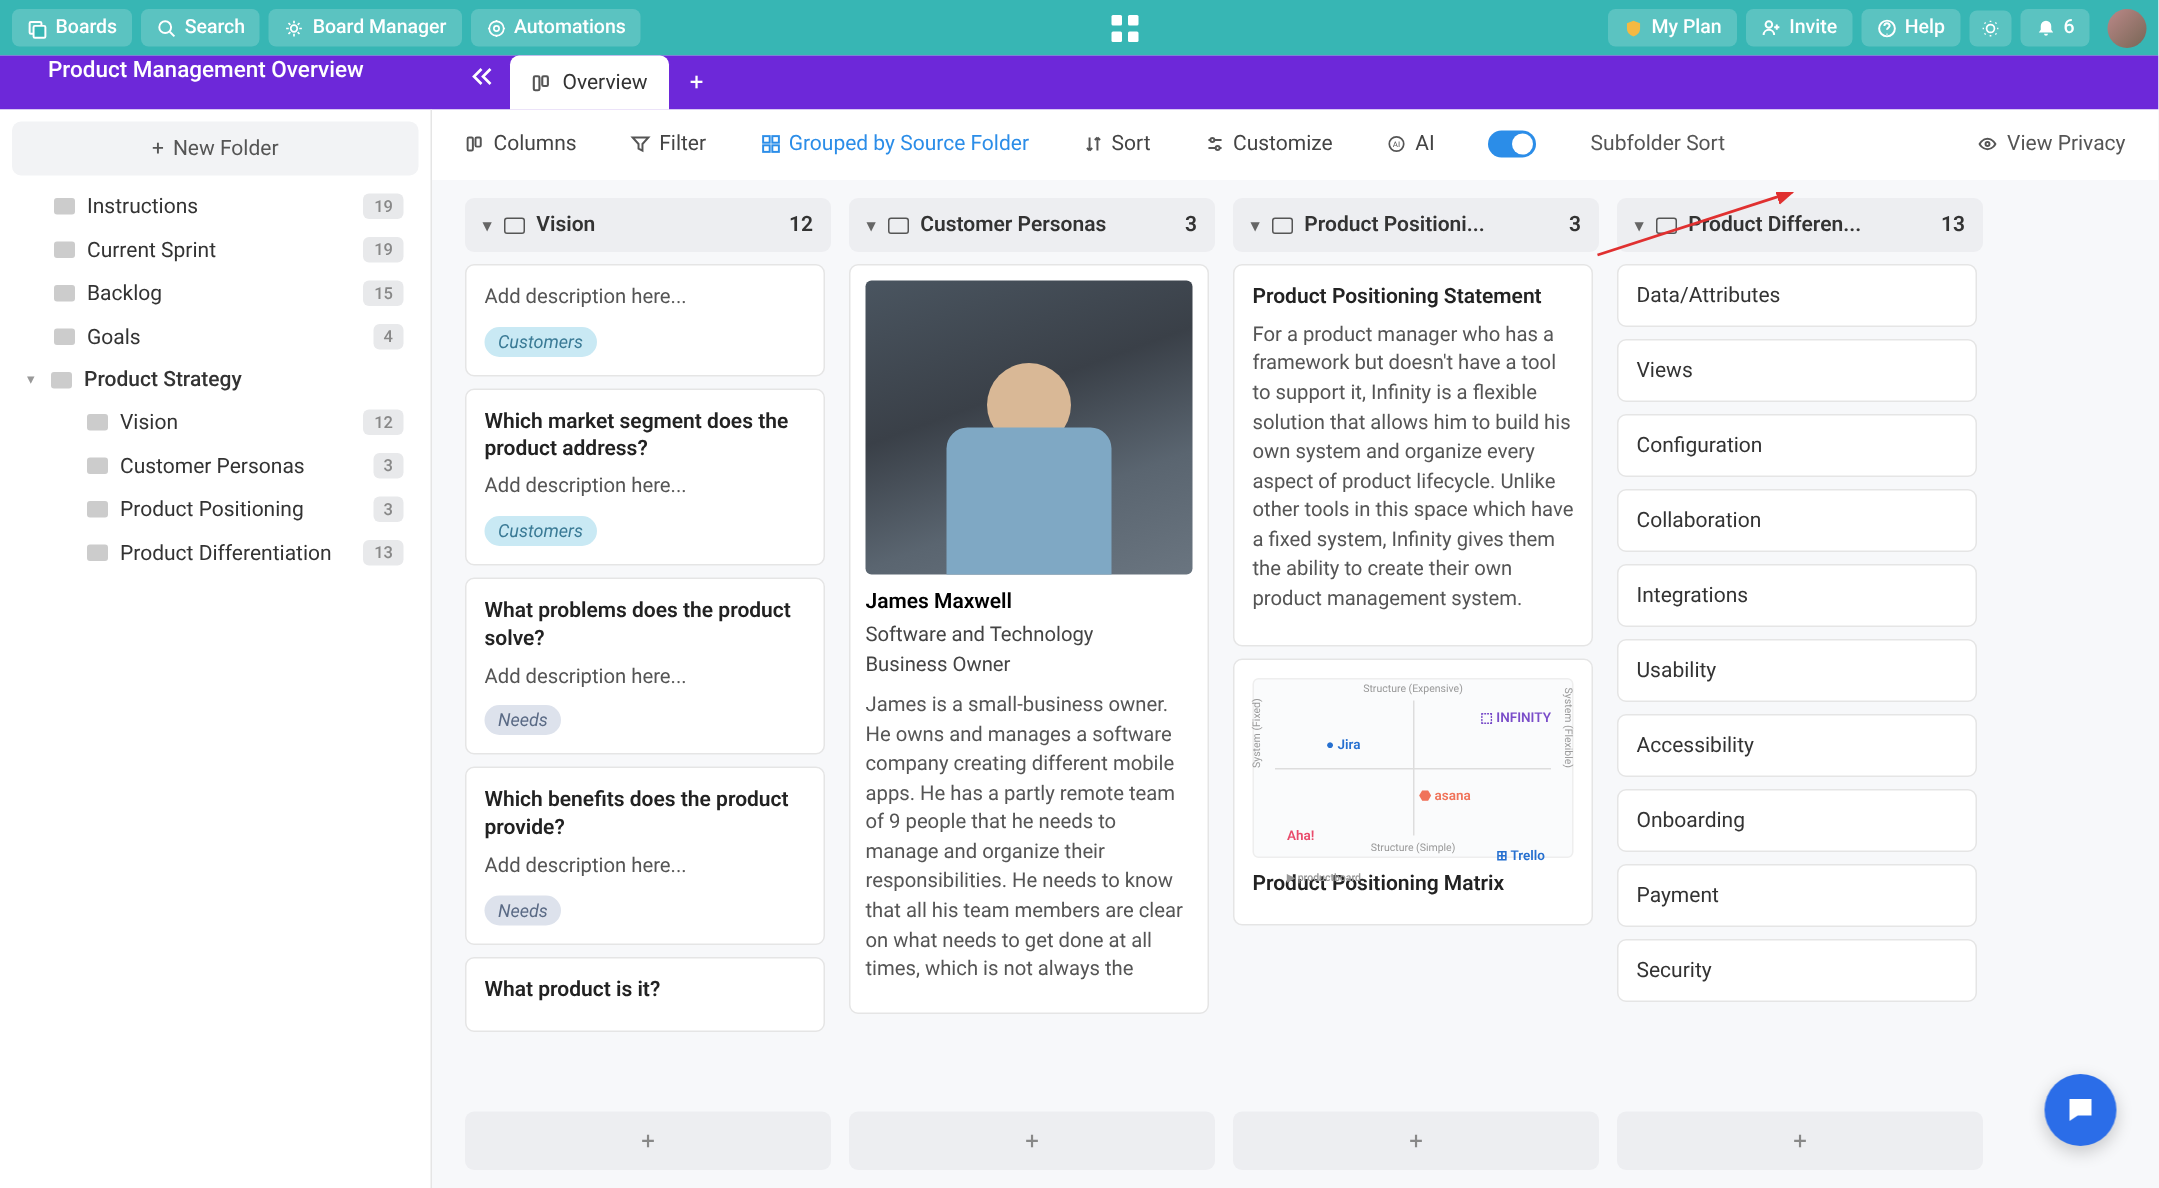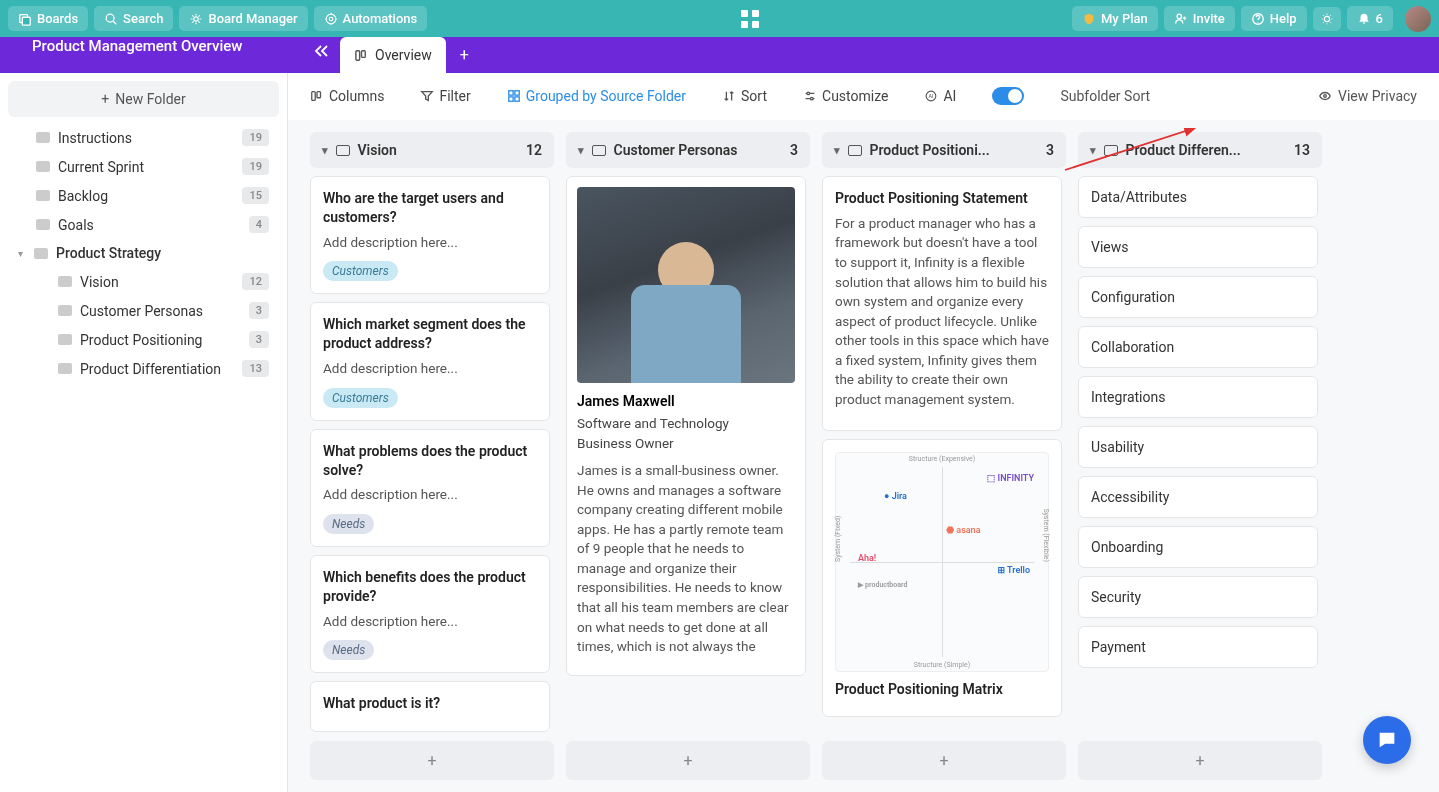--- a/index.html
+++ b/index.html
@@ -45,21 +45,21 @@
 .card-title { font-size: 14px; font-weight: 600; color: #222; margin-bottom: 6px; line-height: 1.35; }
 .card-desc { font-size: 13.5px; color: #555; margin-bottom: 8px; line-height: 1.45; }
 .card-tag { display: inline-block; background: #c9e9f4; color: #3a7a95; font-size: 12px; padding: 3px 9px; border-radius: 10px; font-style: italic; }
 .card-tag.needs { background: #dde2ec; color: #5a6a85; }
 .persona-img { width: 100%; height: 196px; background: linear-gradient(160deg, #4a5560 0%, #3a4048 40%, #5a6570 70%, #6a7580 100%); border-radius: 4px; margin-bottom: 10px; position: relative; overflow: hidden; }
 .persona-img::before { content:''; position:absolute; left:50%; top:28%; width:56px; height:56px; background:#d9b896; border-radius:50%; transform:translateX(-50%); }
 .persona-img::after { content:''; position:absolute; left:50%; top:50%; width:110px; height:120px; background:#7fa8c4; border-radius:14px 14px 0 0; transform:translateX(-50%); }
 .persona-card { background: #fff; border: 1px solid #e5e5e5; border-radius: 6px; padding: 10px; }
 .persona-name { font-size: 14px; font-weight: 600; margin-bottom: 6px; }
 .persona-role { font-size: 13.5px; color: #444; margin-bottom: 4px; }
-.matrix-img { width: 100%; height: 220px; background: #fafbfc; border: 1px solid #eee; border-radius: 4px; margin-bottom: 8px; position: relative; font-size: 8px; color: #888; text-decoration: underline; }
+.matrix-img { width: 100%; height: 120px; background: #fafbfc; border: 1px solid #eee; border-radius: 4px; margin-bottom: 8px; position: relative; font-size: 8px; color: #888; text-decoration: underline; }
 .matrix-img::before, .matrix-img::after { content:''; position:absolute; background:#ddd; }
 .matrix-img::before { left:50%; top:14px; bottom:14px; width:1px; }
 .matrix-img::after { top:50%; left:14px; right:14px; height:1px; }
 .matrix-label { position:absolute; font-size:7px; color:#999; }
 .matrix-logo { position:absolute; font-size:9px; font-weight:600; }
 .column-add { background: #edeef1; border: none; border-radius: 6px; padding: 10px; font-size: 16px; color: #888; cursor: pointer; margin-top: 4px; }
 .arrow { position: absolute; left: 772px; top: 8px; pointer-events: none; z-index: 10; }
 .chat-bubble { position: fixed; right: 28px; bottom: 28px; width: 48px; height: 48px; background: #2b6de8; border-radius: 50%; display: flex; align-items: center; justify-content: center; cursor: pointer; box-shadow: 0 4px 12px rgba(0,0,0,0.2); }
 .chat-bubble svg { fill: #fff; }
 .icon-sm { width: 14px; height: 14px; }
@@ -280,21 +280,21 @@
         </svg>
 
       <div class="column">
         <div class="column-header">
             <span class="chev">▾</span>
             <span class="fold-ic"></span>
             <span>Vision</span>
             <span class="column-count">12</span>
           </div>
         <div class="column-body">
-          <div class="card"><div class="card-title">Who are the target users and customers?</div><div class="card-desc">Add description here...</div><span class="card-tag">Customers</span></div>
+          <div class="card"><div class="card-desc">Add description here...</div><span class="card-tag">Customers</span></div>
           <div class="card"><div class="card-title">Which market segment does the product address?</div><div class="card-desc">Add description here...</div><span class="card-tag">Customers</span></div>
           <div class="card"><div class="card-title">What problems does the product solve?</div><div class="card-desc">Add description here...</div><span class="card-tag needs">Needs</span></div>
           <div class="card"><div class="card-title">Which benefits does the product provide?</div><div class="card-desc">Add description here...</div><span class="card-tag needs">Needs</span></div>
           <div class="card">
               <div class="card-title">What product is it?</div>
             </div>
         </div>
         <button class="column-add">+</button>
       </div>
 
@@ -357,22 +357,22 @@
           </div>
         <div class="column-body">
           <div class="simple-card">Data/Attributes</div>
           <div class="simple-card">Views</div>
           <div class="simple-card">Configuration</div>
           <div class="simple-card">Collaboration</div>
           <div class="simple-card">Integrations</div>
           <div class="simple-card">Usability</div>
           <div class="simple-card">Accessibility</div>
           <div class="simple-card">Onboarding</div>
+          <div class="simple-card">Payment</div>
           <div class="simple-card">Security</div>
-          <div class="simple-card">Payment</div>
         </div>
         <button class="column-add">+</button>
       </div>
     </div>
   </div>
 </div>
 
 <div class="chat-bubble">
   <svg width="22" height="22" viewBox="0 0 24 24">
       <path d="M4 4h16v12H10l-6 4V4z"></path>

